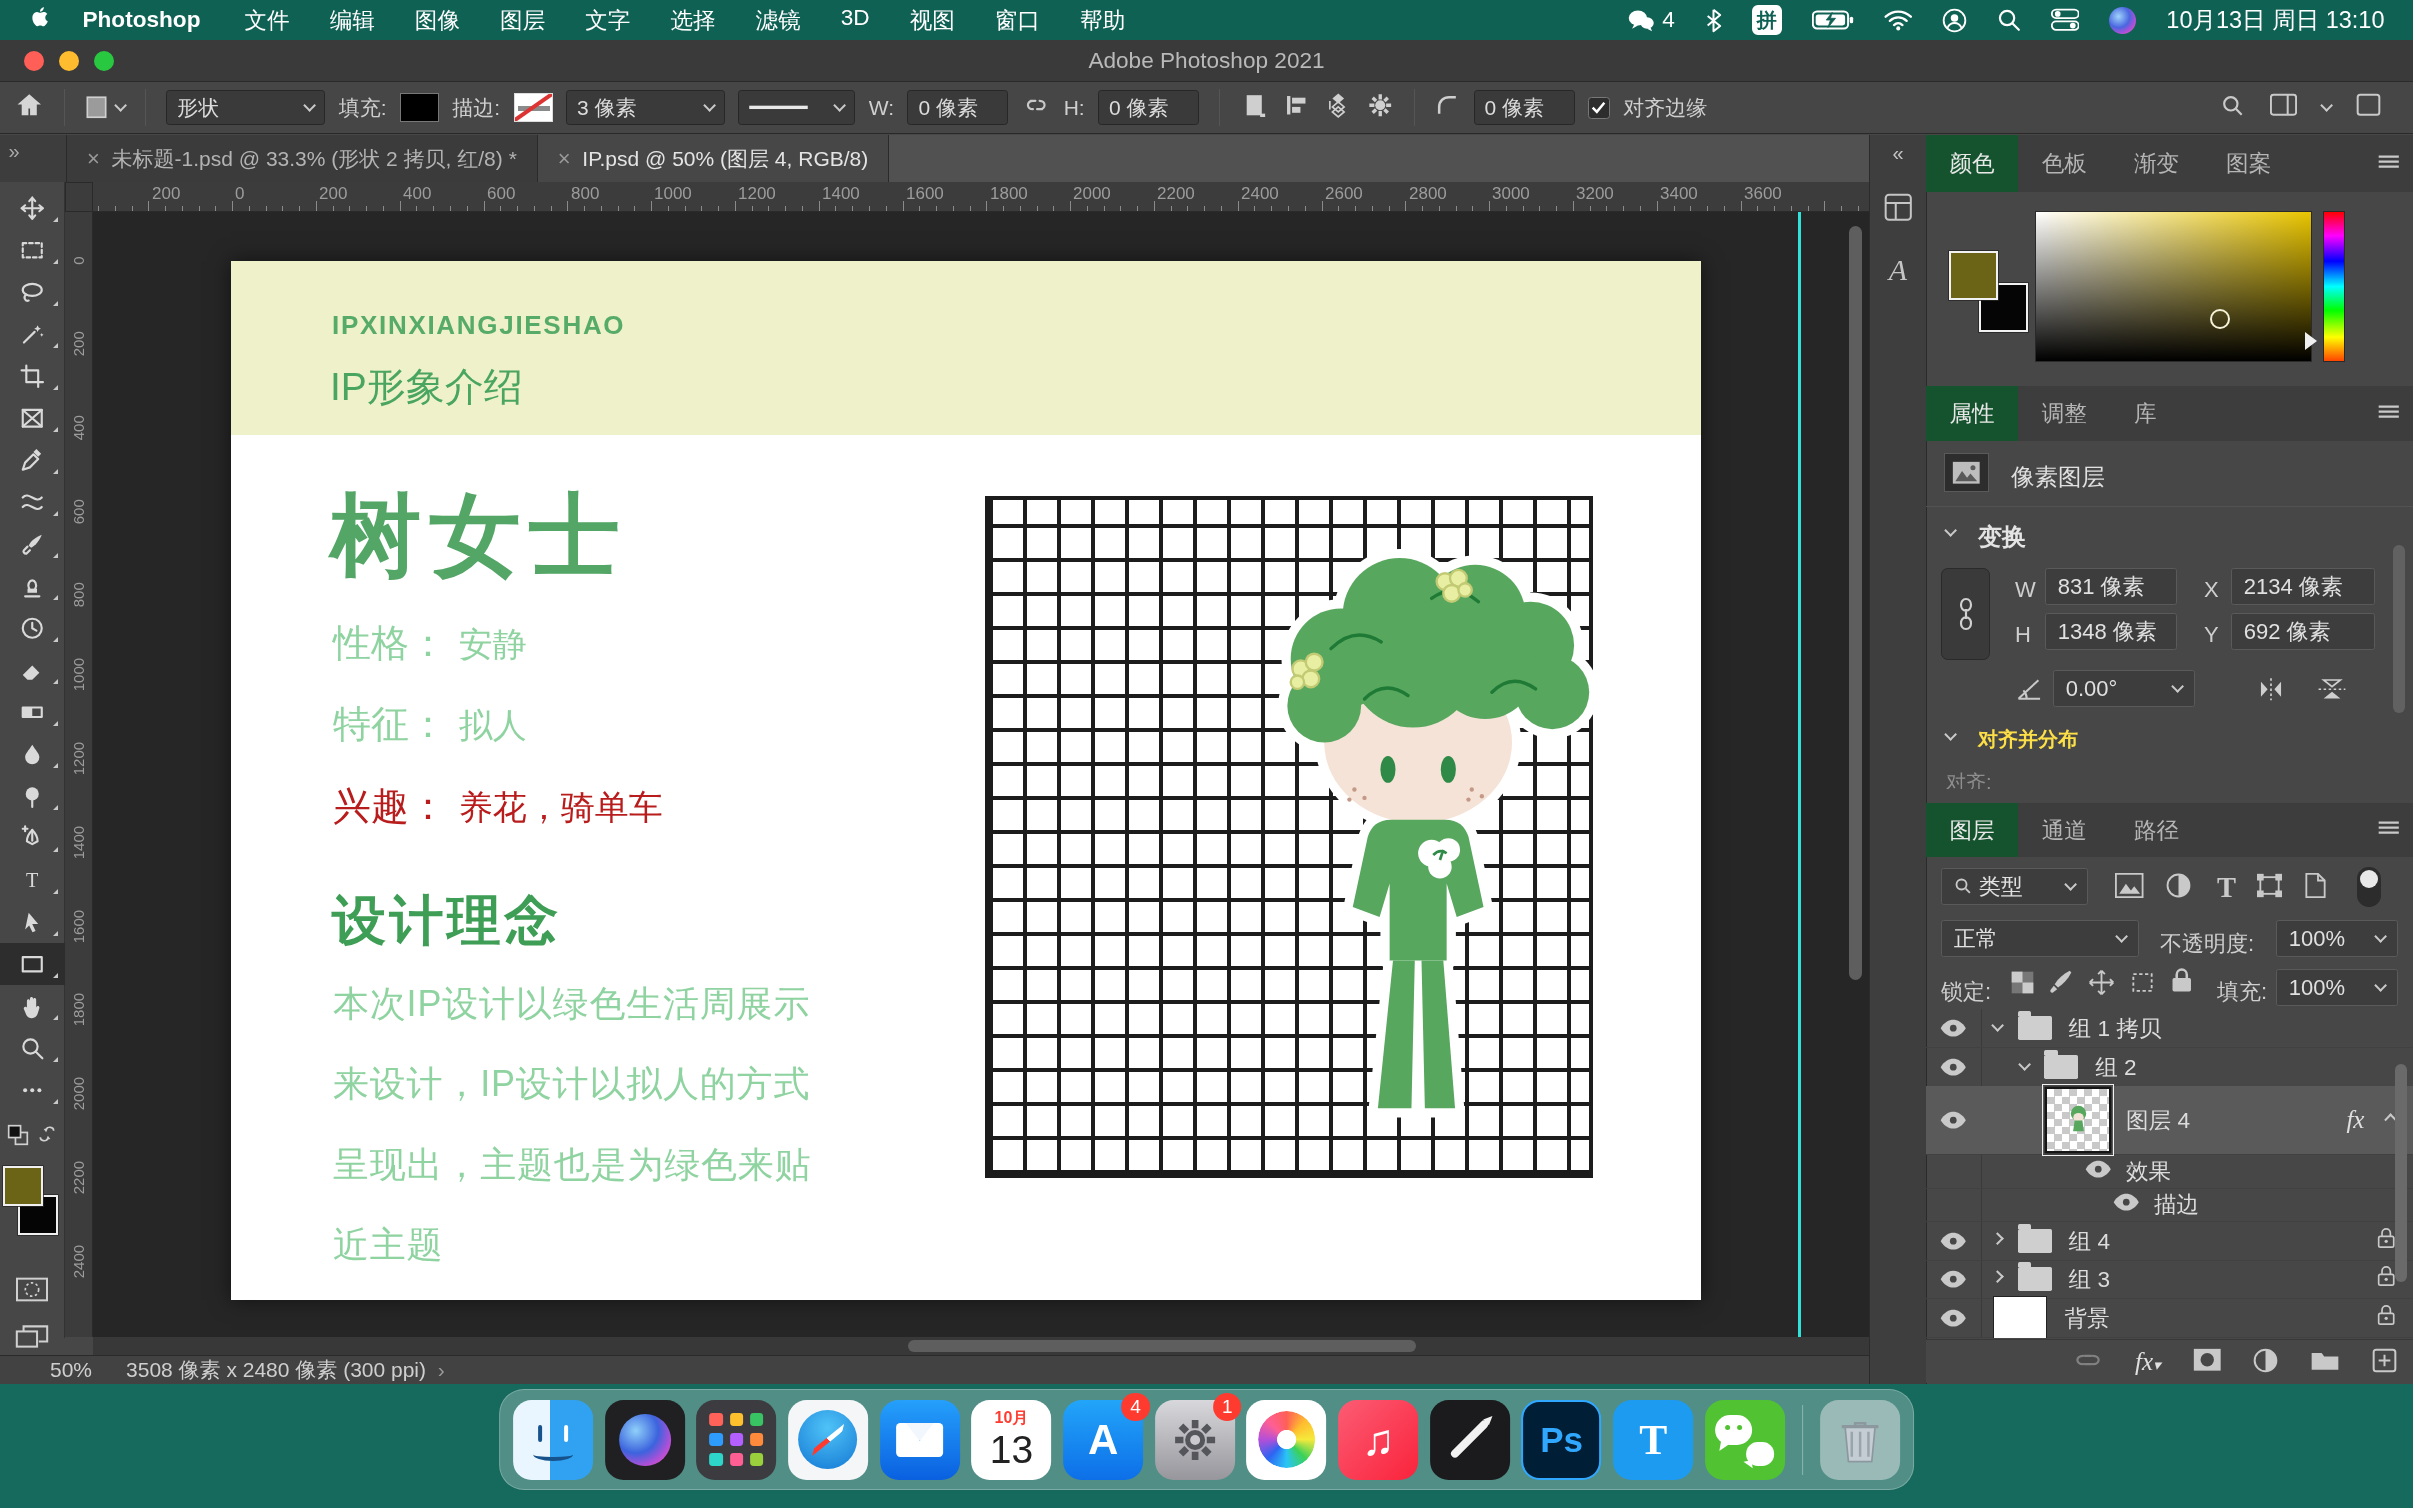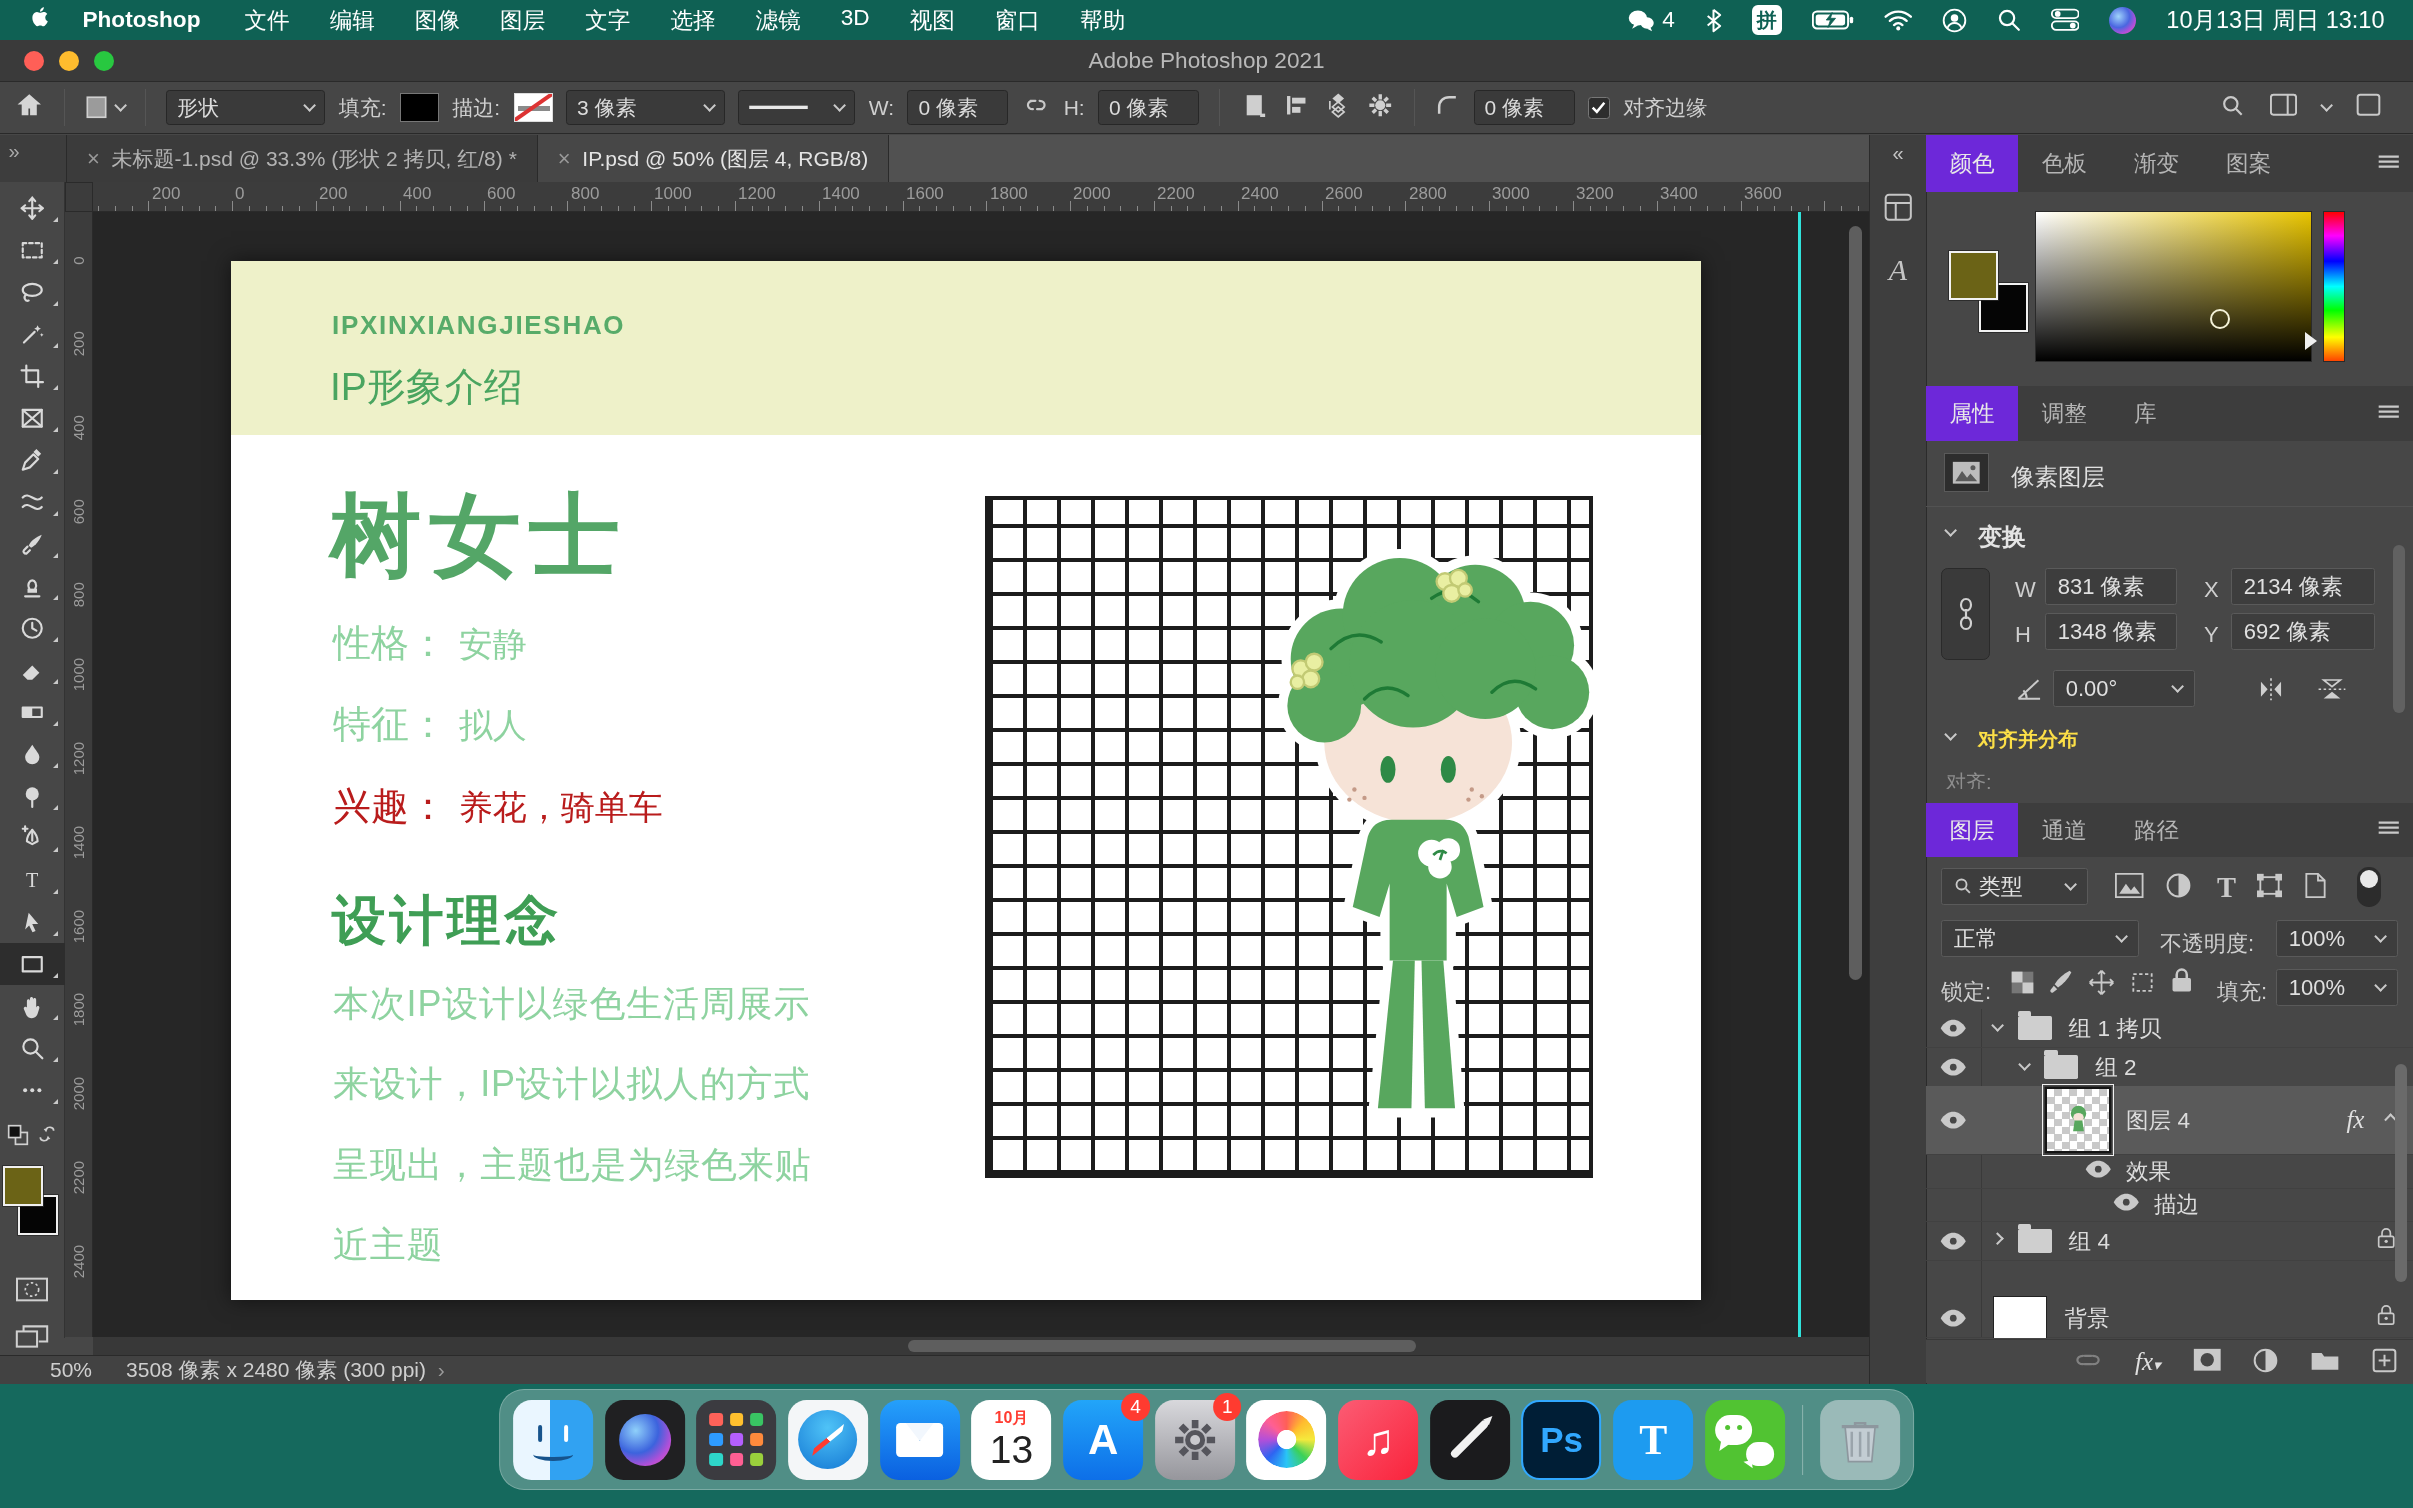--- a/index.html
+++ b/index.html
@@ -80,21 +80,21 @@
   
   .statusbar { left:0; top:1355px; width:1869px; height:28.5px; background:#424242; color:#cfcfcf;
     font-size:21px; display:flex; align-items:center; gap:34px; padding-left:50px; border-top:0.8px solid #2a2a2a; }
 
   
   .rstrip { left:1869px; top:135px; width:57px; height:1249px; background:#3e3e3e; border-left:0.8px solid #2b2b2b;
     display:flex; flex-direction:column; align-items:center; gap:28.5px; padding-top:6.7px; color:#c5c5c5; }
   .rpanel { left:1926px; top:135px; width:488px; height:1249px; background:#474747; border-left:0.8px solid #2b2b2b; }
   .ptabs { position:absolute; left:0; width:488px; height:57px; background:#3d3d3d; display:flex; align-items:stretch; }
   .ptab { padding:0 23.5px; display:flex; align-items:center; font-size:22.6px; color:#b5b5b5; }
-  .ptab.active { background:#6d28d9; color:#e8e8e8; }
+  .ptab.active { background:#14532d; color:#e8e8e8; }
   .hamb { margin-left:auto; align-self:center; margin-right:13.4px; }
   .pwell { background:#3d3d3d; border:0.8px solid #5a5a5a; border-radius:2.5px; height:37px; color:#e0e0e0;
     font-size:22px; display:flex; align-items:center; padding:0 11.7px; position:absolute; }
   .plabel { position:absolute; color:#cfcfcf; font-size:22px; }
   .divider { position:absolute; left:0; width:488px; height:0.8px; background:#383838; border-bottom:0.8px solid #525252; }
 
   
   .lrow { position:absolute; left:0; width:488px; display:flex; align-items:center; border-bottom:0.8px solid #414141; color:#dcdcdc; font-size:22.6px; }
   .lrow.selected { background:#5a5a5a; }
   .eyecell { width:54px; display:flex; justify-content:center; flex:0 0 auto; }
@@ -1016,20 +1016,37 @@
       <span style="width: 13.4px; flex: 0 0 auto;"></span>
       <span class="chev right" style="margin-right: 15px;"></span>
       <span class="folder"></span>
       <span style="margin-left: 17px;">组 4</span>
       <span class="lockic"><svg width="18.4" height="22" viewBox="0 0 22 26">
           <rect x="2" y="11" width="18" height="13" rx="2" stroke="#c9c9c9" stroke-width="2" fill="none"></rect>
           <path d="M6 11V7a5 5 0 0 1 10 0v4" stroke="#c9c9c9" stroke-width="2" fill="none"></path>
           <circle cx="11" cy="17" r="2" fill="#c9c9c9"></circle>
         </svg></span>
     </div>
+    <div class="lrow" style="top: 251px; height: 39px;">
+      <span class="eyecell">
+        <svg width="28.5" height="18.4" viewBox="0 0 34 22">
+          <path d="M2 11C6 4 12 1 17 1s11 3 15 10c-4 7-10 10-15 10S6 18 2 11z" fill="#c9c9c9"></path>
+          <circle cx="17" cy="11" r="4" fill="#474747"></circle>
+        </svg>
+      </span>
+      <span style="width: 13.4px; flex: 0 0 auto;"></span>
+      <span class="chev right" style="margin-right: 15px;"></span>
+      <span class="folder"></span>
+      <span style="margin-left: 17px;">组 3</span>
+      <span class="lockic"><svg width="18.4" height="22" viewBox="0 0 22 26">
+          <rect x="2" y="11" width="18" height="13" rx="2" stroke="#c9c9c9" stroke-width="2" fill="none"></rect>
+          <path d="M6 11V7a5 5 0 0 1 10 0v4" stroke="#c9c9c9" stroke-width="2" fill="none"></path>
+          <circle cx="11" cy="17" r="2" fill="#c9c9c9"></circle>
+        </svg></span>
+    </div>
     <div class="lrow" style="top: 290px; height: 39px;">
       <span class="eyecell">
         <svg width="28.5" height="18.4" viewBox="0 0 34 22">
           <path d="M2 11C6 4 12 1 17 1s11 3 15 10c-4 7-10 10-15 10S6 18 2 11z" fill="#c9c9c9"></path>
           <circle cx="17" cy="11" r="4" fill="#474747"></circle>
         </svg>
       </span>
       <span style="width: 13.4px; flex: 0 0 auto;"></span>
       <span style="width: 54px; height: 44px; background: rgb(255, 255, 255); border: 0.8px solid rgb(34, 34, 34); flex: 0 0 auto;"></span>
       <span style="margin-left: 17px;">背景</span>

